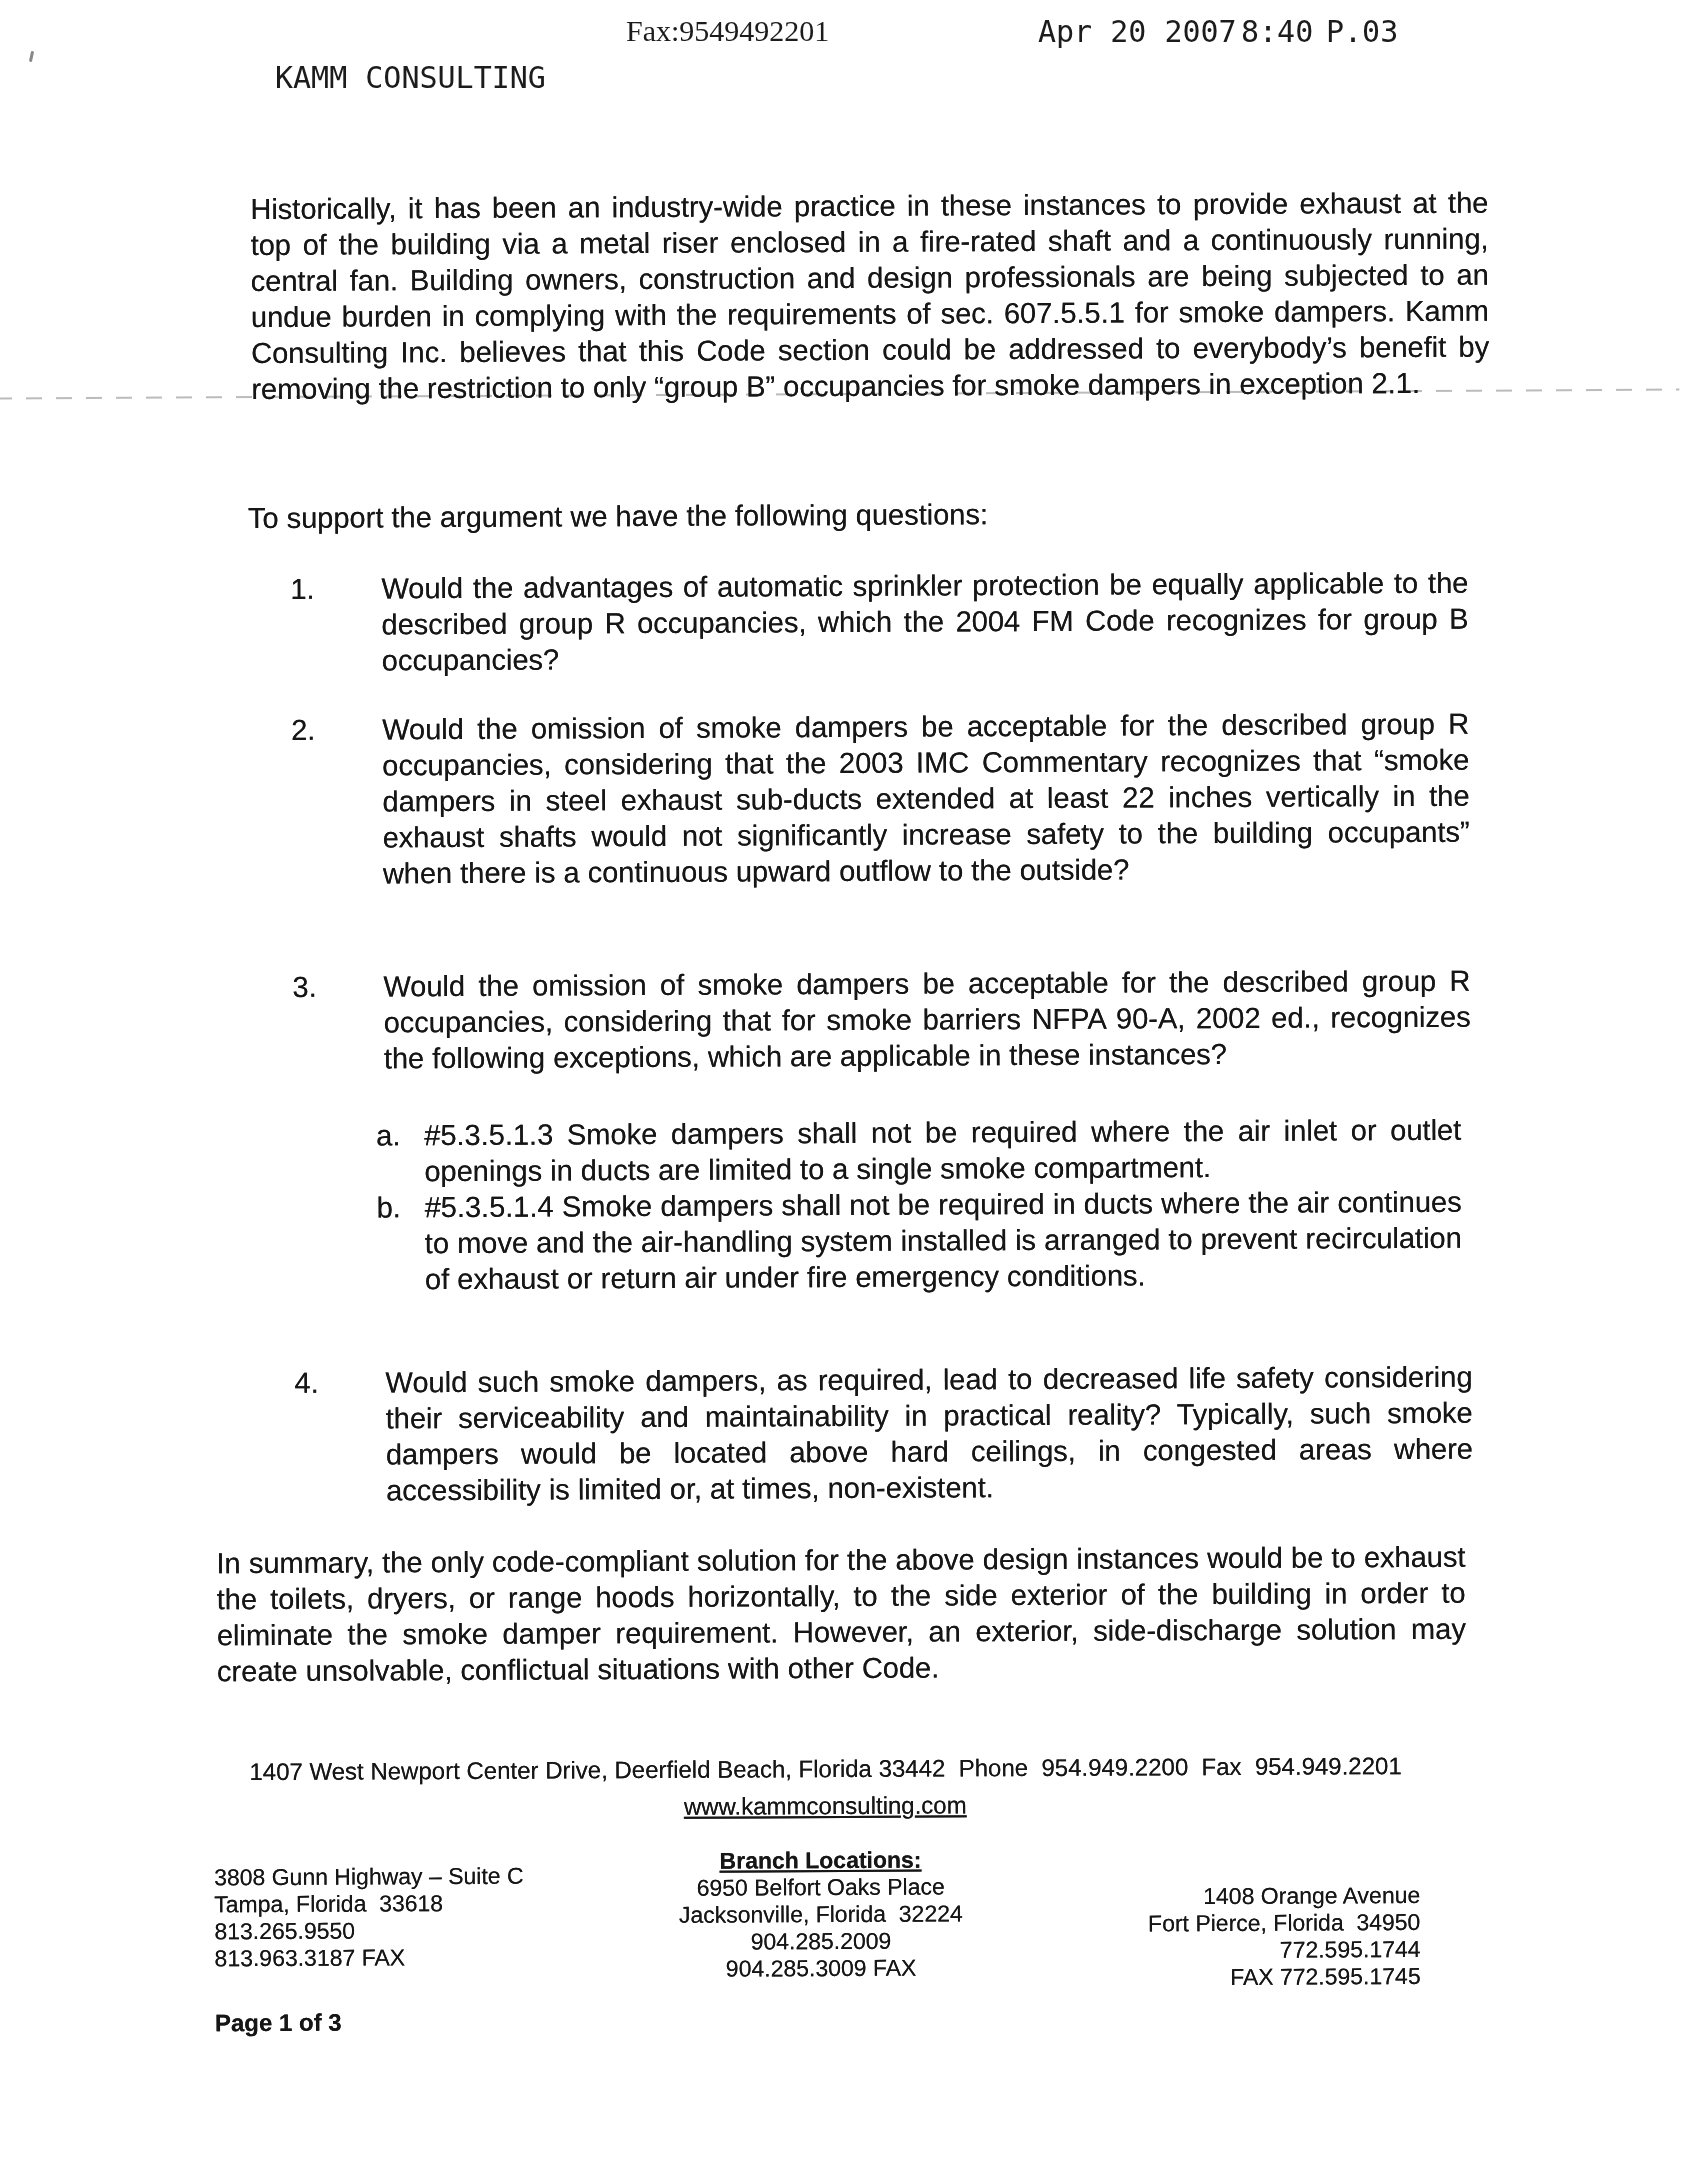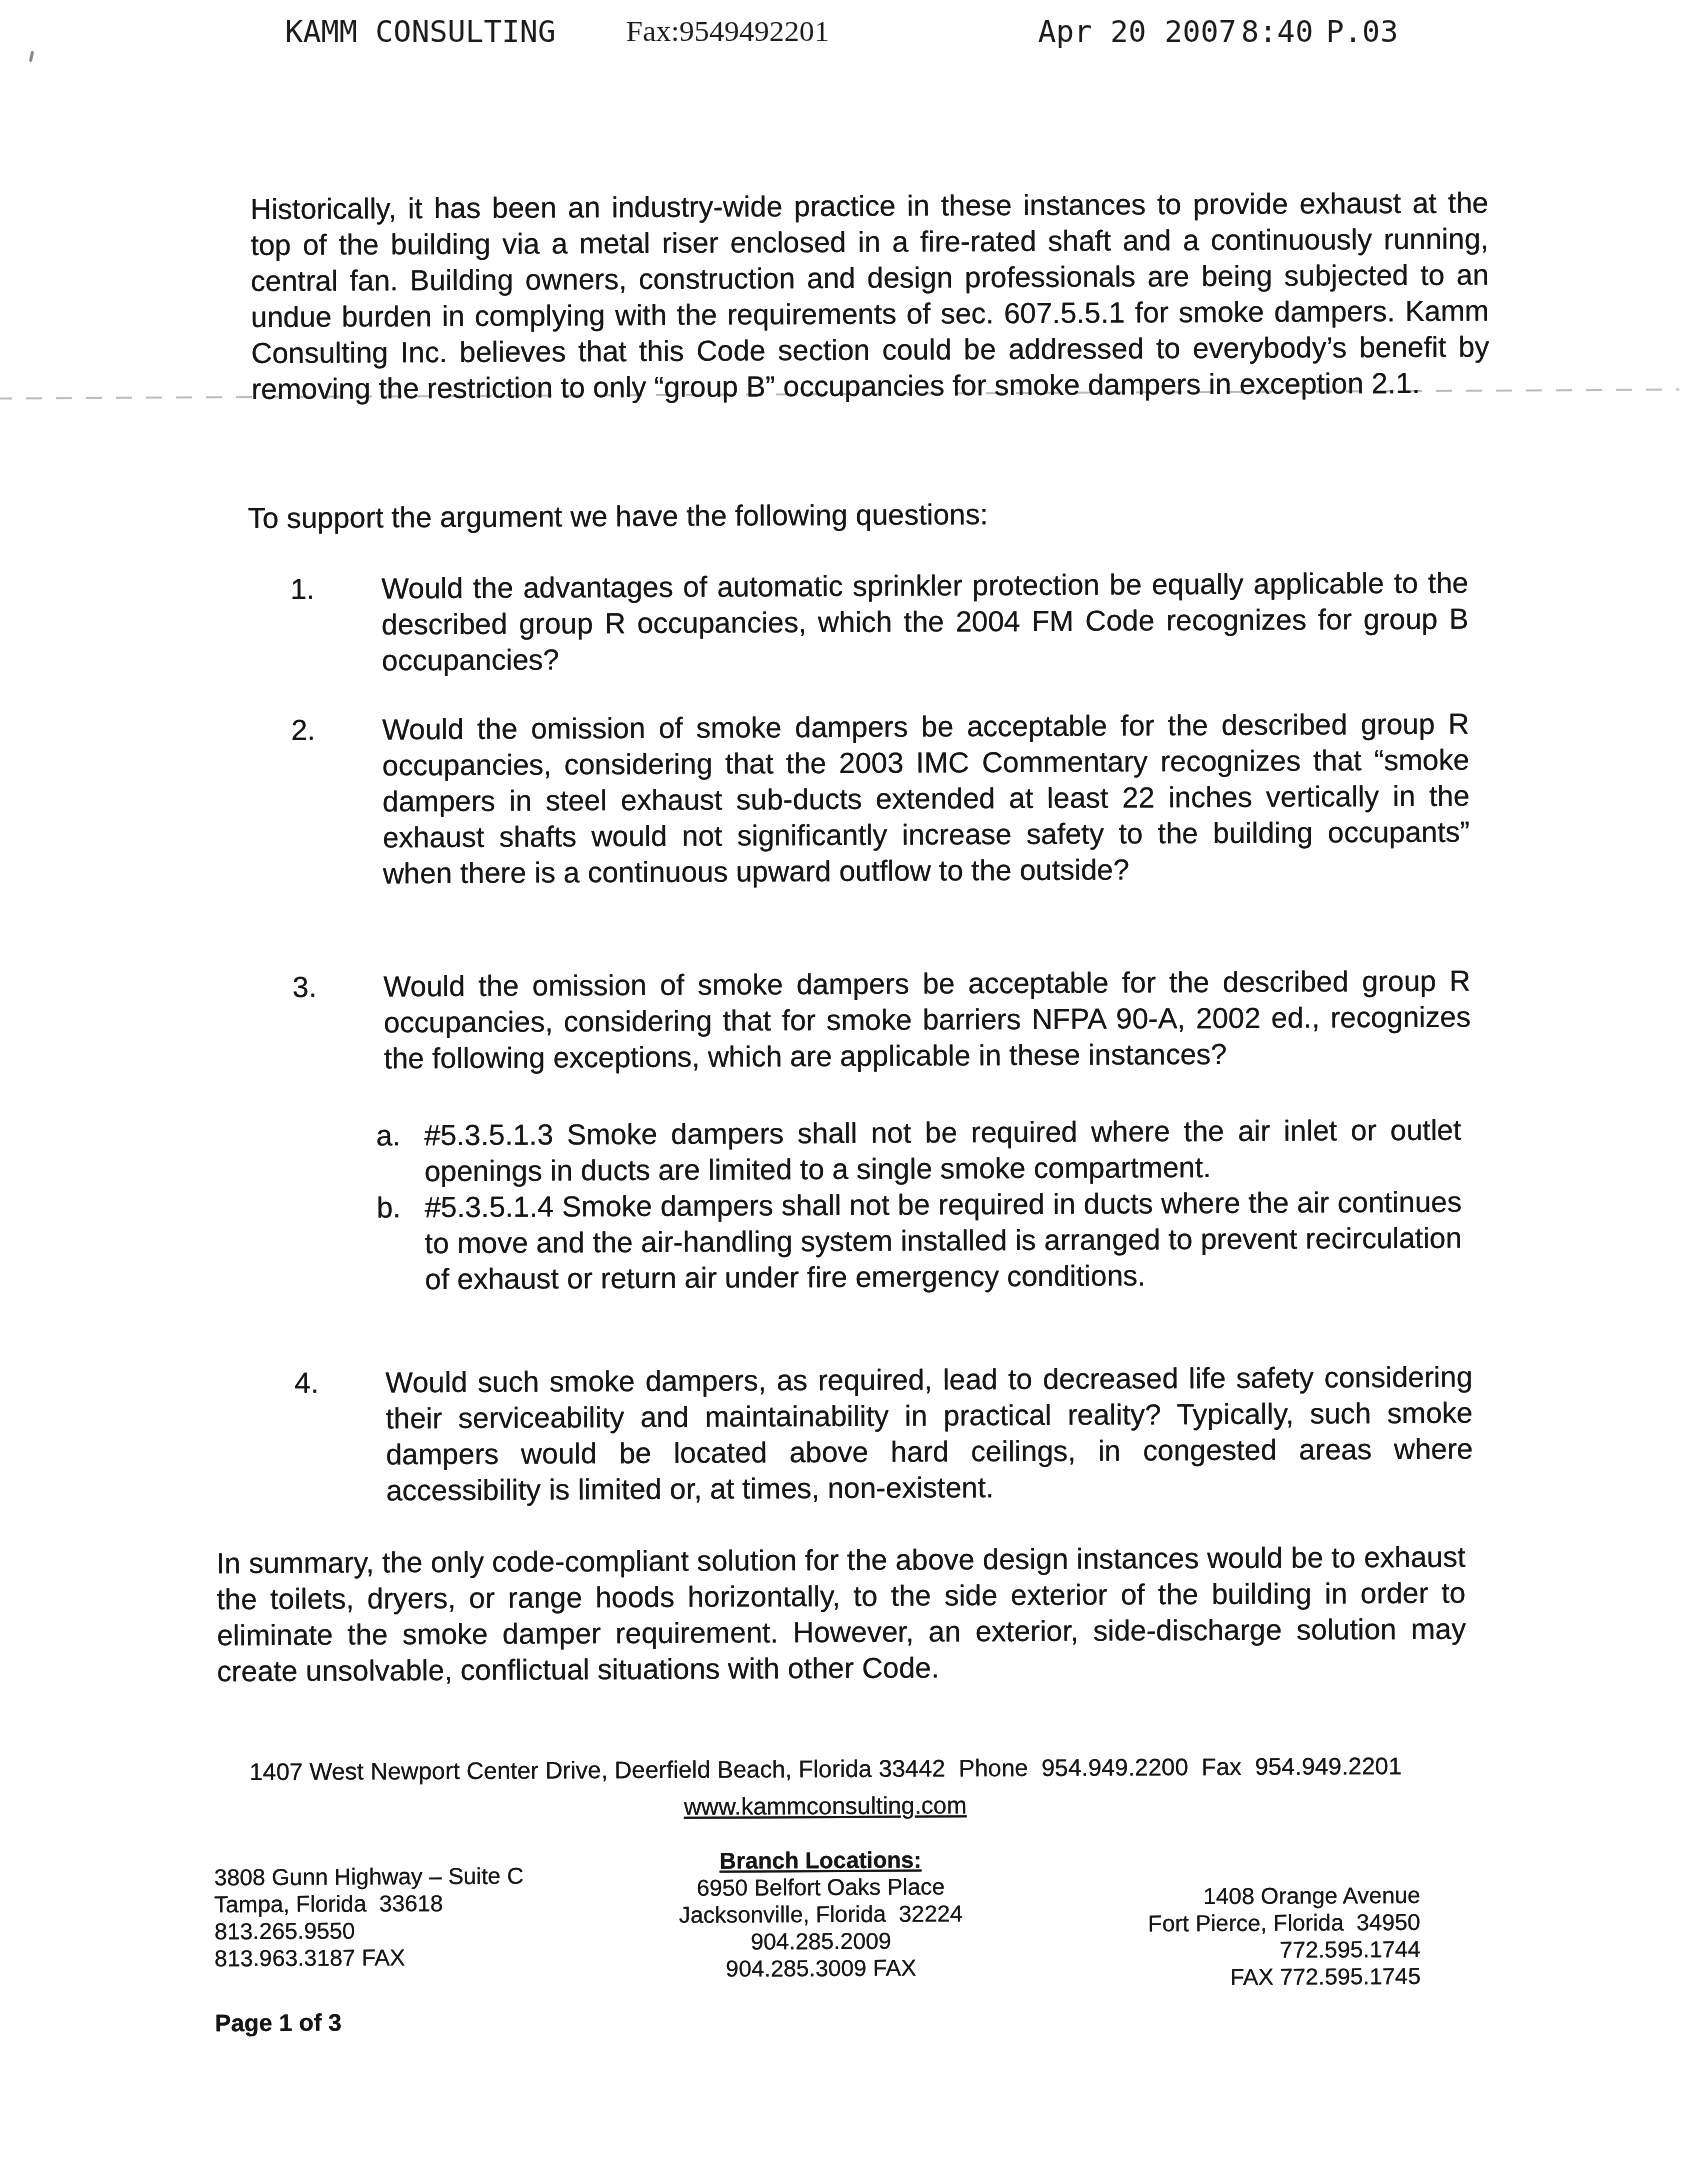--- a/index.html
+++ b/index.html
@@ -8,21 +8,21 @@
     width:1683px;height:2177px;
     background:#ffffff;
     overflow:hidden;
     color:#161616;
     font-family:"Liberation Sans", sans-serif;
   }
   
   .fax-header{position:absolute;top:14px;left:0;width:1683px;height:48px;
     font-family:"DejaVu Sans Mono", monospace;font-size:30px;color:#1c1c1c;}
   .fax-header span{position:absolute;top:0;white-space:nowrap;}
-  .fh-sender{left:285px;}
+  .fh-sender{left:275px;margin-top:46px;}
   .fh-fax{left:626px;font-family:Liberation Serif, serif;}
   .fh-date{left:1038px;}
   .fh-time{left:1241px;text-align:center;}
   .fh-page{left:1326px;}
   
   .doc{position:absolute;top:0;left:0;width:1683px;height:2177px;
     transform:rotate(-0.3deg);transform-origin:842px 1089px;
     font-size:29px;line-height:36px;
     text-shadow:0 0 0.6px rgba(0,0,0,0.8);}
   .doc p{margin:0;}

